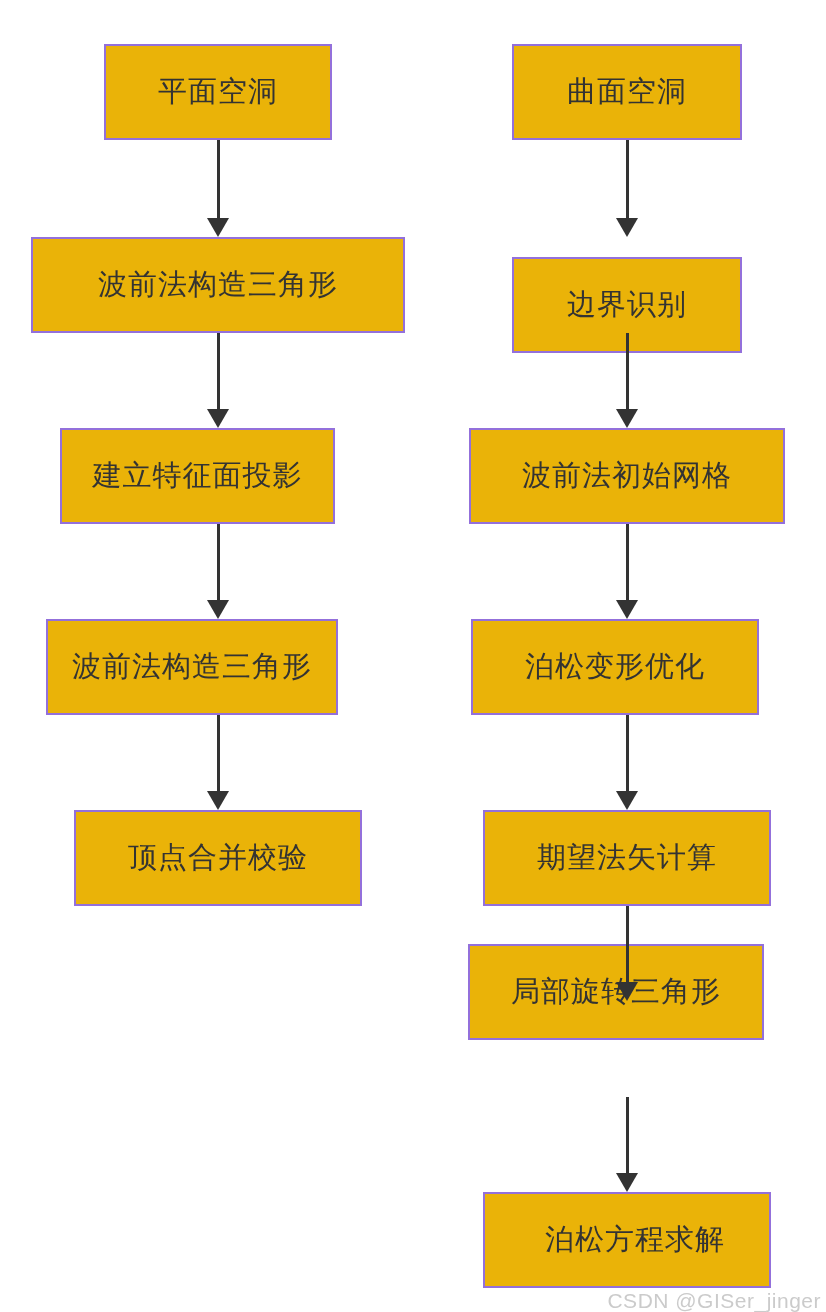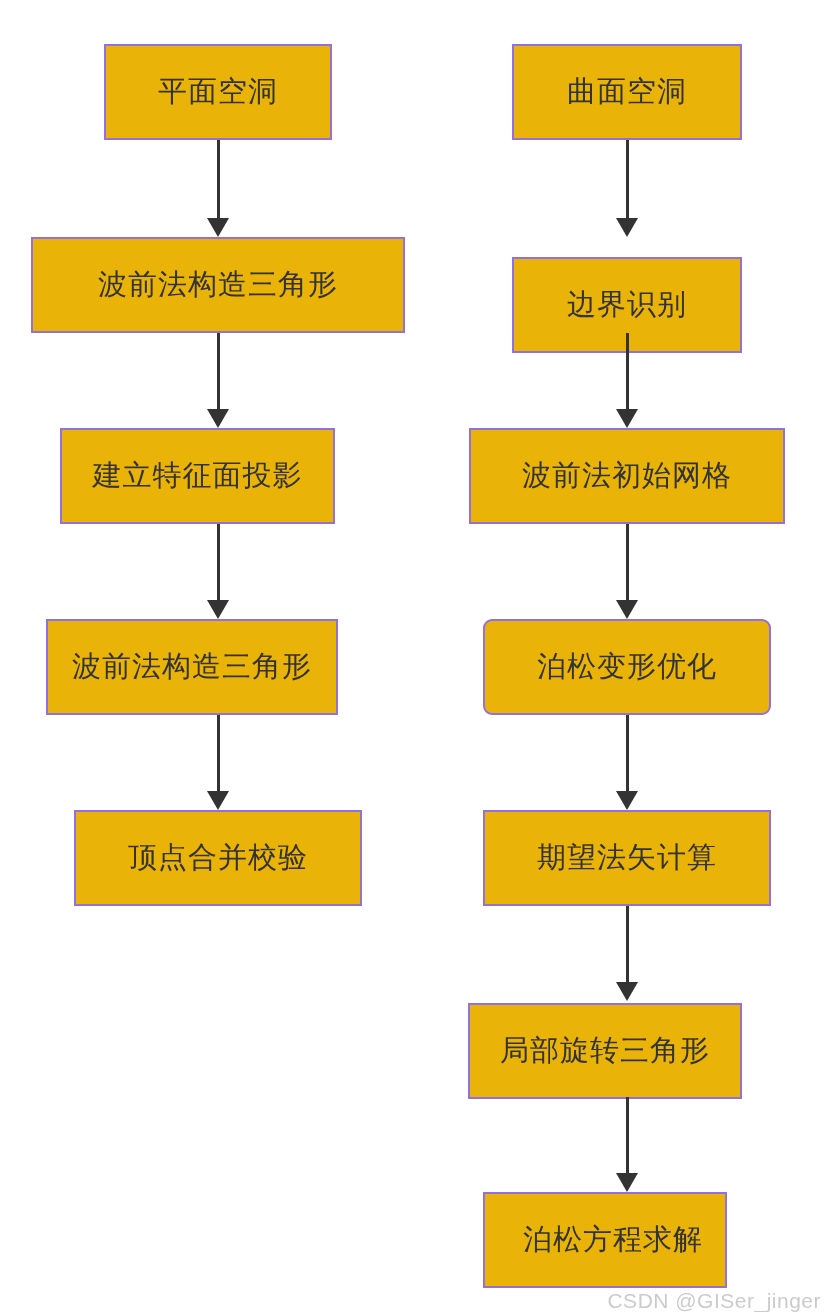--- a/index.html
+++ b/index.html
@@ -47,24 +47,24 @@
   
   .n-l1 { left: 104px; top: 44px;   width: 228px; }
   .n-l2 { left: 31px;  top: 237px;  width: 374px; }
   .n-l3 { left: 60px;  top: 428px;  width: 275px; }
   .n-l4 { left: 46px;  top: 619px;  width: 292px; }
   .n-l5 { left: 74px;  top: 810px;  width: 288px; }
   
   .n-r1 { left: 512px; top: 44px;   width: 230px; }
   .n-r2 { left: 512px; top: 237px;  width: 230px; margin-top: 20px; }
   .n-r3 { left: 469px; top: 428px;  width: 316px; text-align: center; }
-  .n-r4 { left: 483px; top: 619px;  width: 288px; border-radius: 9px; }
+  .n-r4 { left: 471px; top: 619px;  width: 288px; }
   .n-r5 { left: 483px; top: 810px;  width: 288px; }
-  .n-r6 { left: 468px; top: 1003px; width: 274px; }
-  .n-r7 { left: 483px; top: 1192px; width: 244px; padding-left: 16px; }
+  .n-r6 { left: 468px; top: 944px; width: 296px; }
+  .n-r7 { left: 483px; top: 1192px; width: 288px; padding-left: 16px; }
   
   .a-l1 { left: 207px; top: 140px; height: 97px; }
   .a-l2 { left: 207px; top: 333px; height: 95px; }
   .a-l3 { left: 207px; top: 524px; height: 95px; }
   .a-l4 { left: 207px; top: 715px; height: 95px; }
   
   .a-r1 { left: 616px; top: 140px; height: 97px; }
   .a-r2 { left: 616px; top: 333px; height: 95px; }
   .a-r3 { left: 616px; top: 524px; height: 95px; }
   .a-r4 { left: 616px; top: 715px; height: 95px; }

